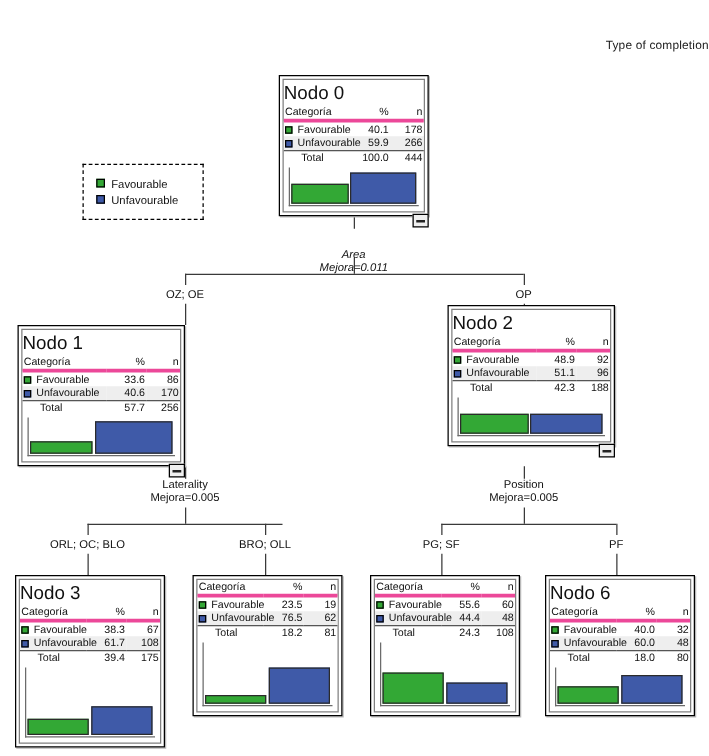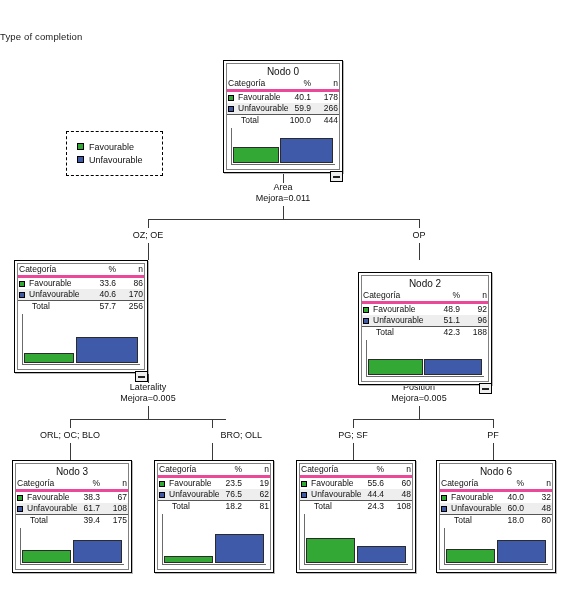--- a/index.html
+++ b/index.html
@@ -14,21 +14,21 @@
     color: #000000;
     overflow: hidden;
   }
   #canvas { position: absolute; inset: 0; }
 
   
   .chart-title {
     position: absolute;
     left: 0; right: 0;
     top: 31px;
-    text-align: left;
+    text-align: right;
     font-size: 9.5px;
     color: #1a1a1a;
     letter-spacing: .15px;
   }
 
   
   .legend-box {
     position: absolute;
     left: 66px; top: 131px;
     width: 97px; height: 45px;
@@ -85,22 +85,21 @@
   .node-inner {
     position: absolute;
     inset: 2px;
     border: 1px solid #808080;
     box-sizing: border-box;
     background: #fff;
     display: flex;
     flex-direction: column;
   }
   .node-title {
-    text-align: center;
-    font-size: 10px;
+    font-size: 15px;
     color: #111;
     padding: 2px 0 1px 0;
   }
   table.node-table {
     width: 100%;
     border-collapse: collapse;
     font-size: 8.5px;
     color: #111;
     table-layout: fixed;
   }
@@ -202,37 +201,37 @@
   <div class="ln v" style="left:212px; top:443px; height:17px;"></div>
 
   <div class="ln v" style="left:419px; top:373px; height:10px;"></div>
   <div class="ln v" style="left:419px; top:406px; height:13px;"></div>
   <div class="ln h" style="left:353px; top:419px; width:140px;"></div>
   <div class="ln v" style="left:353px; top:419px; height:9px;"></div>
   <div class="ln v" style="left:353px; top:443px; height:17px;"></div>
   <div class="ln v" style="left:493px; top:419px; height:9px;"></div>
   <div class="ln v" style="left:493px; top:443px; height:17px;"></div>
 
-  <div class="split-label" style="left:233px; top:182px; width:100px;">
+  <div class="split-label" style="left:233px; top:198px; width:100px;font-style:italic;">
     <div>Area</div>
     <div>Mejora=0.011</div>
   </div>
   <div class="split-label" style="left:98px; top:382px; width:100px;">
     <div>Laterality</div>
     <div>Mejora=0.005</div>
   </div>
   <div class="split-label" style="left:369px; top:382px; width:100px;">
     <div>Position</div>
     <div>Mejora=0.005</div>
   </div>
 
   <div class="edge-label" style="left:98px; top:230px; width:100px;">OZ; OE</div>
   <div class="edge-label" style="left:369px; top:230px; width:100px;">OP</div>
   <div class="edge-label" style="left:10px; top:430px; width:120px;">ORL; OC; BLO</div>
-  <div class="edge-label" style="left:162px; top:430px; width:100px;text-align:right;">BRO; OLL</div>
+  <div class="edge-label" style="left:162px; top:430px; width:100px;">BRO; OLL</div>
   <div class="edge-label" style="left:303px; top:430px; width:100px;text-align:center;">PG; SF</div>
   <div class="edge-label" style="left:443px; top:430px; width:100px;">PF</div>
 
   <div class="node" style="left:223px; top:60px; width:120px; height:113px;">
     <div class="node-inner">
       <div class="node-title">Nodo 0</div>
       <table class="node-table">
         <tbody>
             <tr class="hdr">
           <th class="c-cat">Categoría</th>
@@ -269,20 +268,21 @@
       <div class="node-chart">
         <div class="bar bar-fav" style="width:45%; height:16px;"></div>
         <div class="bar bar-unfav" style="left:47%; width:51%; height:25px;"></div>
       </div>
     </div>
     <div class="collapse-btn"></div>
   </div>
 
   <div class="node" style="left:14px; top:260px; width:134px; height:113px;">
     <div class="node-inner">
+      <div class="node-title">Nodo 1</div>
       <table class="node-table">
         <tbody>
             <tr class="hdr">
           <th class="c-cat">Categoría</th>
           <th class="c-pct">%</th>
           <th class="c-n">n</th>
         </tr>
         <tr class="r-fav">
           <td class="c-cat">
                 <span class="cell">
@@ -311,21 +311,21 @@
       </tbody>
         </table>
       <div class="node-chart">
         <div class="bar bar-fav" style="width:43%; height:10px;"></div>
         <div class="bar bar-unfav" style="left:45%; width:53%; height:26px;"></div>
       </div>
     </div>
     <div class="collapse-btn"></div>
   </div>
 
-  <div class="node" style="left:358px; top:272px; width:134px; height:113px;">
+  <div class="node" style="left:358px; top:244px; width:134px; height:113px;">
     <div class="node-inner">
       <div class="node-title">Nodo 2</div>
       <table class="node-table">
         <tbody>
             <tr class="hdr">
           <th class="c-cat">Categoría</th>
           <th class="c-pct">%</th>
           <th class="c-n">n</th>
         </tr>
         <tr class="r-fav">
@@ -356,21 +356,21 @@
       </tbody>
         </table>
       <div class="node-chart">
         <div class="bar bar-fav" style="width:47%; height:16px;"></div>
         <div class="bar bar-unfav" style="left:49%; width:49%; height:16px;"></div>
       </div>
     </div>
     <div class="collapse-btn"></div>
   </div>
 
-  <div class="node" style="left:12px; top:460px; width:120px; height:113px;">
+  <div class="node" style="left:12px; top:460px; width:120px; height:138px;">
     <div class="node-inner">
       <div class="node-title">Nodo 3</div>
       <table class="node-table">
         <tbody>
             <tr class="hdr">
           <th class="c-cat">Categoría</th>
           <th class="c-pct">%</th>
           <th class="c-n">n</th>
         </tr>
         <tr class="r-fav">

